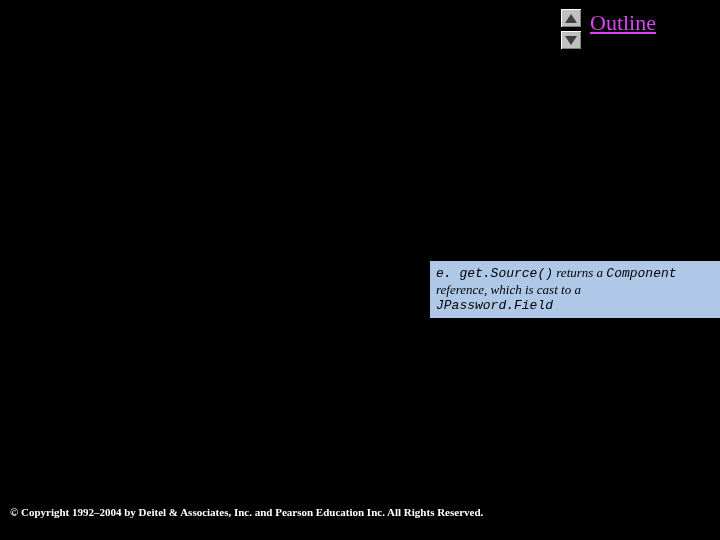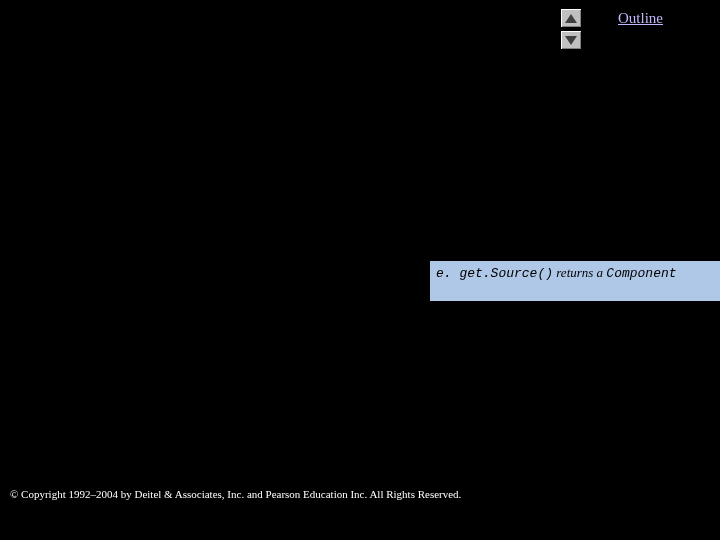--- a/index.html
+++ b/index.html
@@ -41,25 +41,24 @@
   .arrow-down {
     width: 0; height: 0;
     border-left: 6px solid transparent;
     border-right: 6px solid transparent;
     border-top: 9px solid #404040;
   }
   .outline {
     position: absolute;
     top: 10px;
     left: 590px;
-    color: #c4b5fd;
-    font-size: 15px;
+    color: #d946ef;
+    font-size: 22px;
     text-decoration: underline;
     font-family: "Times New Roman", serif;
-    margin-left: 28px;
   }
   .file-info {
     position: absolute;
     top: 62px;
     left: 560px;
     color: #fff;
     font-size: 14px;
     font-weight: bold;
     line-height: 1.25;
   }
@@ -84,24 +83,25 @@
   .arrow-svg {
     position: absolute;
     top: 270px;
     left: 235px;
     width: 175px;
     height: 25px;
   }
   .copyright {
     position: absolute;
     left: 10px;
-    bottom: 40px;
+    bottom: 22px;
     color: #fff;
     font-size: 11px;
     font-family: "Times New Roman", serif;
+    font-weight: bold;
   }
 </style>
 </head>
 <body>
 
 <div class="nav-btns">
   <div class="nav-btn">
     <div class="arrow-up"></div>
   </div>
   <div class="nav-btn">
@@ -114,16 +114,17 @@
 <div class="file-info">
 </div>
 
 <svg class="arrow-svg" viewBox="0 0 175 25">
   <line x1="175" y1="6" x2="8" y2="15" stroke="#000" stroke-width="1"></line>
   <polygon points="0,15 12,10 12,20" fill="#000"></polygon>
 </svg>
 
 <div class="callout">
   <span class="mono">e. get.Source()</span><span> returns a </span><span class="mono">Component</span><br>
-  <br>
+  <span>reference, which is cast to a</span><br>
+  <span class="mono">JPassword.Field</span>
 </div>
 
 <div class="copyright">© Copyright 1992–2004 by Deitel &amp; Associates, Inc. and Pearson Education Inc. All Rights Reserved.</div>
 
 </body></html>

